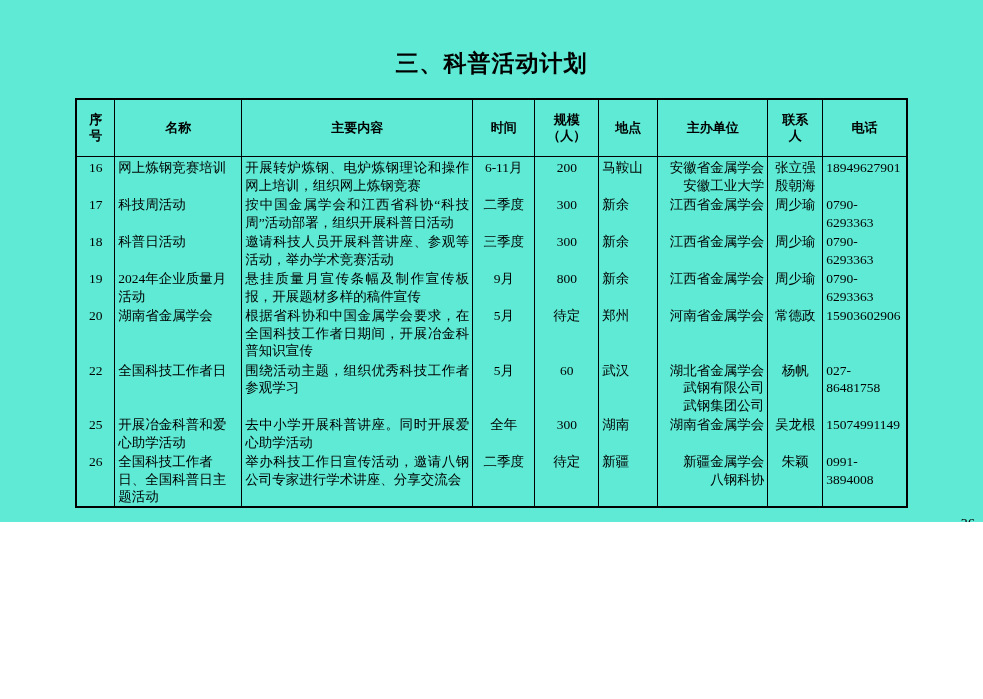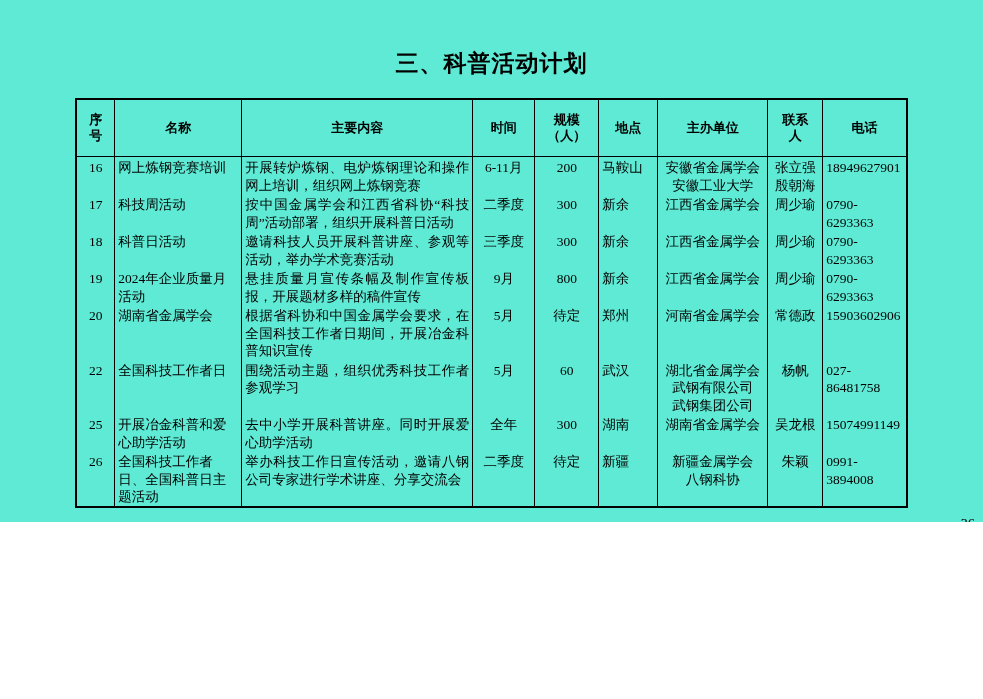--- a/index.html
+++ b/index.html
@@ -57,21 +57,21 @@
     line-height: 17.5px;
     padding: 2px 3px 0 3px;
   }
   
   td.c-no     { text-align: center; padding-left: 1px; padding-right: 1px; }
   td.c-name   { text-align: left; }
   td.c-desc   { text-align: justify; }
   td.c-time   { text-align: center; padding-left: 1px; padding-right: 1px; }
   td.c-scale  { text-align: center; padding-left: 1px; padding-right: 1px; }
   td.c-place  { text-align: left; padding-left: 1px; padding-right: 1px; margin-top: 28px; }
-  td.c-org    { text-align: center; white-space: pre-line; margin-left: 24px; }
+  td.c-org    { text-align: right; white-space: pre-line; margin-left: 24px; }
   td.c-person { text-align: center; white-space: pre-line; padding-left: 1px; padding-right: 1px; }
   td.c-phone  { text-align: left; padding-left: 2px; padding-right: 1px; }
   .page-number {
     margin-top: 8px;
     text-align: right;
     font-size: 14px;
     line-height: 17px;
     color: #000000;
   }
 </style>

